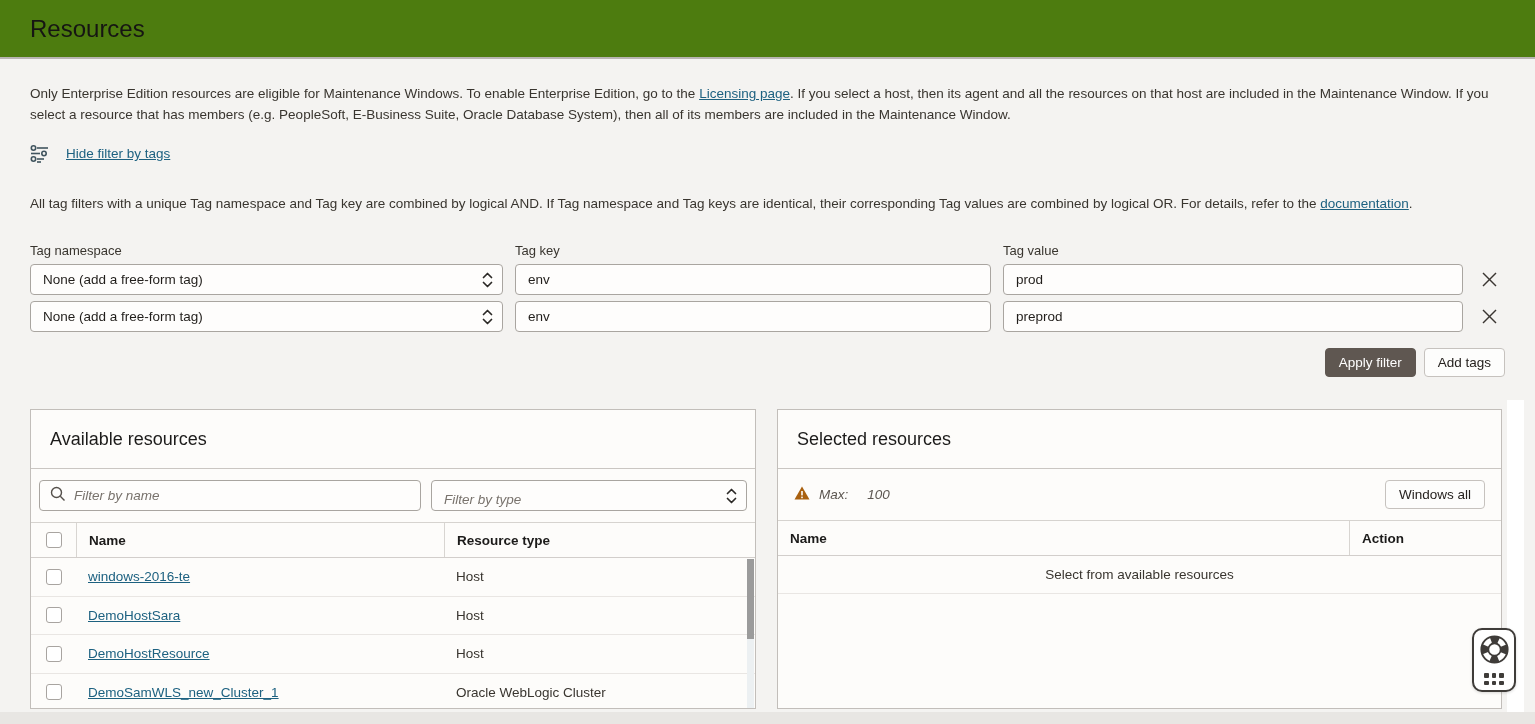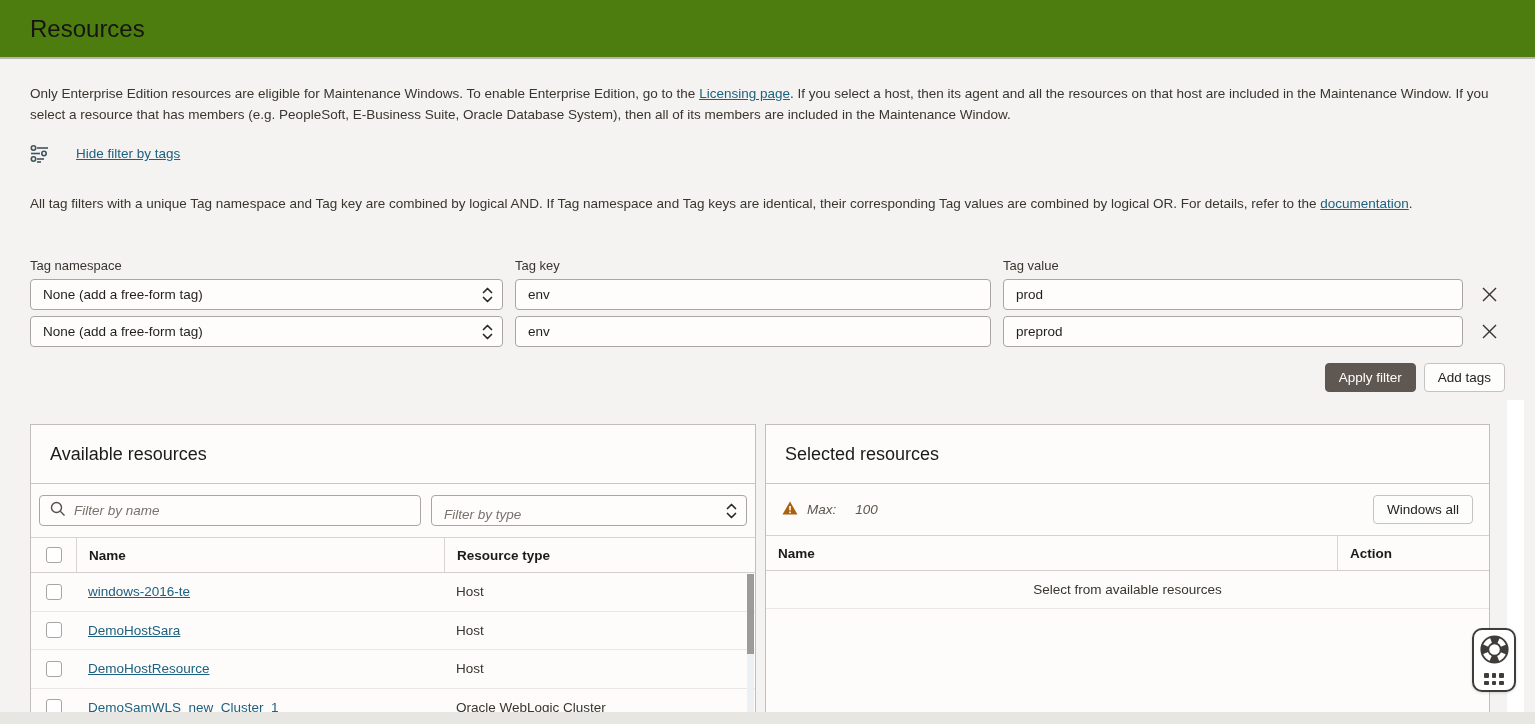--- a/index.html
+++ b/index.html
@@ -27,33 +27,33 @@
     padding-top:25px;
     font-size:13.5px; line-height:20.5px; color:#39352f;
     max-width:1480px;
   }
   a.link {
     color:#1d6180; text-decoration:underline; cursor:pointer;
   }
 
   .toggle-row {
     margin-top:19px;
-    display:flex; align-items:center; gap:26px;
+    display:flex; align-items:center; gap:16px;
     font-size:13.5px;
   }
   .toggle-row .ico { display:flex; }
 
   .tag-info {
     margin-top:31px;
     font-size:13.5px; line-height:20px; color:#39352f;
   }
 
   
   .tag-form {
-    margin-top:44px;
+    margin-top:29px;
     display:grid;
     grid-template-columns:473px 476px 460px 28px;
     column-gap:12px;
     row-gap:6px;
     align-items:center;
   }
   .form-label { font-size:13px; color:#39352f; padding-bottom:0px; }
   .sel, .inp-wrap {
     position:relative;
     height:31px;
@@ -94,21 +94,21 @@
     display:flex; align-items:center;
     padding:0 13px;
     cursor:pointer;
   }
   .btn-primary { background:#5f5751; border:1px solid #5f5751; color:#ffffff; }
   .btn-secondary { background:#fdfdfc; border:1px solid #c6c2be; color:#26221f; }
 
   
   .panels {
     margin-top:32px;
-    display:flex; gap:9px;
+    display:flex; gap:21px;
   }
   .panel {
     background:#fdfcfa;
     border:1px solid #c2beba;
     height:300px;
     overflow:hidden;
     position:relative;
   }
   .panel.available { width:726px; }
   .panel.selected  { width:725px; }

